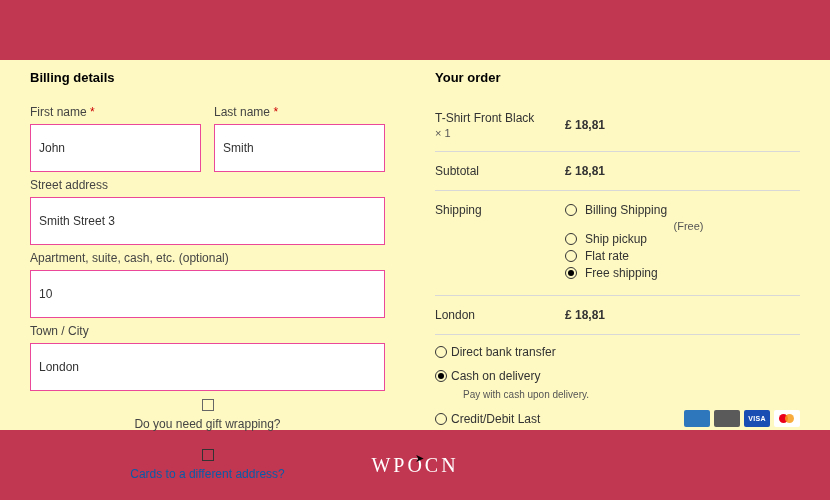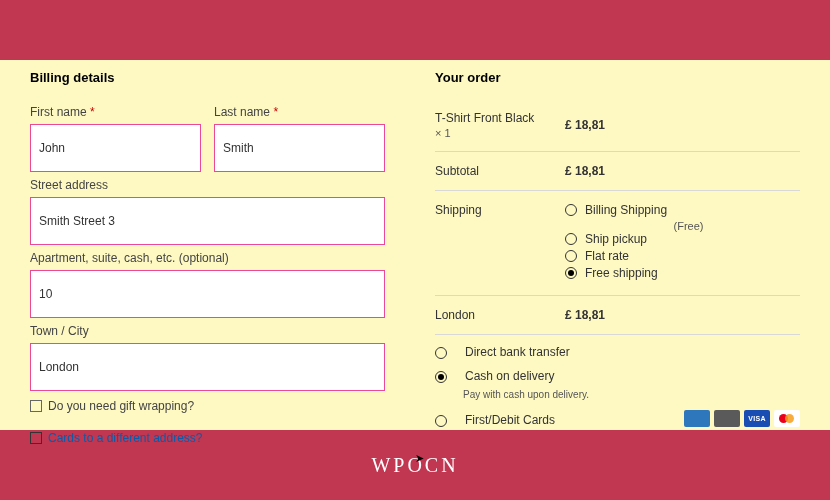--- a/index.html
+++ b/index.html
@@ -8,38 +8,38 @@
   .content { background: #fef9c3; height: 370px; padding: 10px 30px 0 30px; display: flex; gap: 30px; position: relative; }
   .left-col { flex: 0 0 355px; }
   .right-col { flex: 1; padding-left: 20px; }
   h3 { font-size: 13px; font-weight: bold; color: #000; margin-bottom: 20px; }
   .row { display: flex; gap: 13px; }
   .field { margin-bottom: 6px; }
   .field.half { flex: 1; }
   label.fl { display: block; font-size: 12px; color: #444; margin-bottom: 5px; }
   .req { color: #c00; }
   input[type="text"] { width: 100%; padding: 16px 8px; border: 1px solid #ec4899; font-size: 12px; color: #333; background: #fff; }
-  .chk-row { font-size: 12px; color: #444; margin-top: 8px; display: flex; align-items: center; gap: 6px; }
+  .chk-row { font-size: 12px; color: #444; margin-top: 8px; display: flex; align-items: center; gap: 6px; flex-direction: column; }
   .chk-row.ship { color: #0a5ca8; margin-top: 18px; font-weight: 500; }
   .chk { width: 12px; height: 12px; border: 1px solid #666; display: inline-block; flex-shrink: 0; }
   .chk.heavy { border: 1.5px solid #333; }
 
   .order-line { display: flex; font-size: 12px; color: #333; padding: 6px 0; align-items: center; }
   .order-line .lbl { flex: 0 0 130px; }
   .order-line .val { font-weight: bold; }
   .prod-qty { font-size: 11px; color: #555; margin-top: 2px; }
   .hr { border-top: 1px solid #d8d8d8; margin: 6px 0; }
 
   .ship-opts { flex: 1; }
   .ship-opt { display: flex; align-items: center; gap: 8px; font-size: 12px; color: #333; margin-bottom: 3px; }
   .radio { width: 12px; height: 12px; border: 1.5px solid #333; border-radius: 50%; flex-shrink: 0; display: flex; align-items: center; justify-content: center; }
   .radio.sel::after { content: ''; width: 6px; height: 6px; background: #000; border-radius: 50%; display: block; }
   .ship-note { font-size: 11px; color: #555; margin-left: 12px; text-align: center; }
 
-  .pay-row { display: flex; align-items: flex-end; gap: 14px; font-size: 12px; color: #333; margin: 10px 0; }
+  .pay-row { display: flex; align-items: center; font-size: 12px; color: #333; margin: 10px 0; }
   .pay-row .radio { margin-right: 4px; }
   .pay-note { font-size: 10px; color: #555; margin-left: 28px; margin-top: -4px; margin-bottom: 10px; }
   .card-icons { display: flex; gap: 4px; margin-left: auto; }
   .card { width: 26px; height: 17px; border-radius: 2px; display: flex; align-items: center; justify-content: center; font-size: 6px; color: #fff; font-weight: bold; }
   .card.amex { background: #2e77bc; }
   .card.disc { background: #5a5a5a; }
   .card.visa { background: #1a4db3; color:#fff; font-size:7px; letter-spacing:0.3px; }
   .card.mc { background: #fff; position: relative; }
   .card.mc::before { content:''; position:absolute; width:9px; height:9px; background:#eb001b; border-radius:50%; left:5px; top:4px; }
   .card.mc::after { content:''; position:absolute; width:9px; height:9px; background:#f79e1b; border-radius:50%; left:11px; top:4px; opacity:0.85; }
@@ -150,21 +150,21 @@
     </div>
 
     <div class="pay-row">
       <span class="radio sel"></span>
       <span>Cash on delivery</span>
     </div>
     <div class="pay-note">Pay with cash upon delivery.</div>
 
     <div class="pay-row">
       <span class="radio"></span>
-      <span>First/Debit Cards</span>
+      <span>Credit/Debit Last</span>
       <span class="card-icons">
         <span class="card amex"></span>
         <span class="card disc"></span>
         <span class="card visa">VISA</span>
         <span class="card mc"></span>
       </span>
     </div>
 
   </div>
 

